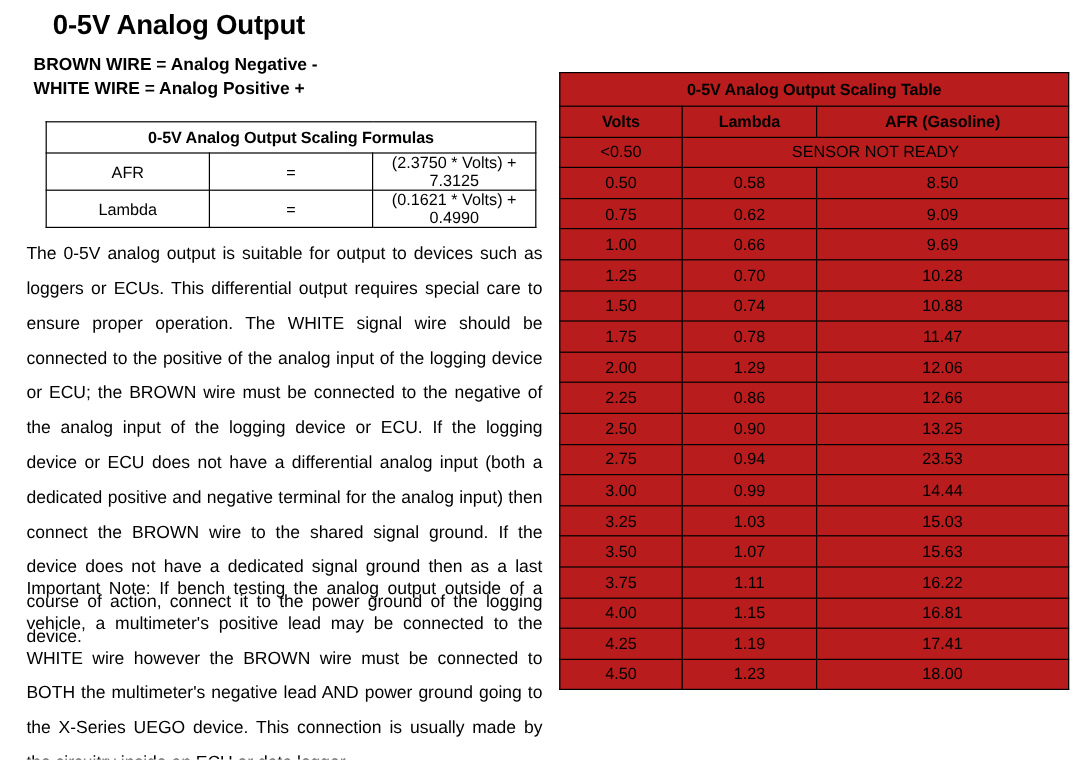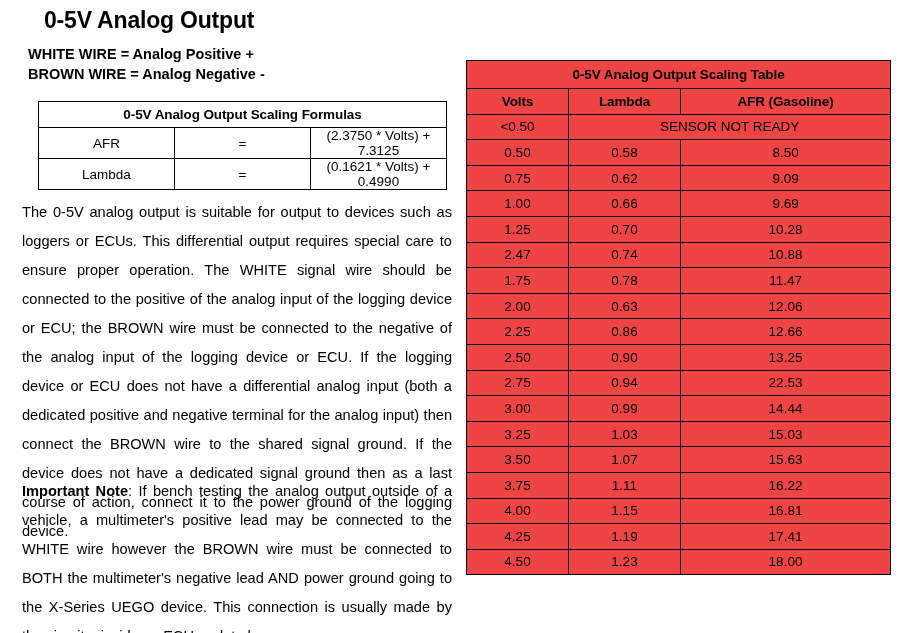--- a/index.html
+++ b/index.html
@@ -71,31 +71,31 @@
     position: absolute;
     left: 22px;
     width: 430px;
     font-size: 14.6px;
     line-height: 29px;
     text-align: justify;
     font-family: "Liberation Sans", sans-serif;
   }
   #para-main { top: 198px; }
   #para-note { top: 477px; }
-  .note-lead { font-weight: bold; }
+  .note-lead { font-weight: normal; }
 
   
   #scaling-table {
     position: absolute;
     left: 466px;
     top: 60px;
     width: 424px;
     border-collapse: collapse;
     table-layout: fixed;
-    background: #ef4444;
+    background: #b91c1c;
   }
   #scaling-table td {
     border: 1.6px solid #000000;
     font-size: 13.5px;
     height: 24.6px;
     padding: 0 3px;
     text-align: center;
     vertical-align: middle;
     font-family: "Liberation Sans", sans-serif;
   }
@@ -112,22 +112,22 @@
   #scaling-table col.col-volts  { width: 102px; }
   #scaling-table col.col-lambda { width: 112px; }
   #scaling-table col.col-afr    { width: 210px; }
 </style>
 </head>
 <body>
 
 <div id="page-title">0-5V Analog Output</div>
 
 <div id="wire-legend">
+  <div>BROWN WIRE = Analog Negative -</div>
   <div>WHITE WIRE = Analog Positive +</div>
-  <div>BROWN WIRE = Analog Negative -</div>
 </div>
 
 <table id="formulas-table">
   <tbody>
     <tr>
       <td class="fm-title" colspan="3">0-5V Analog Output Scaling Formulas</td>
     </tr>
     <tr>
       <td class="fm-name">AFR</td>
       <td class="fm-eq">=</td>
@@ -179,48 +179,48 @@
         <td>1.00</td>
         <td>0.66</td>
         <td>9.69</td>
       </tr>
       <tr>
         <td>1.25</td>
         <td>0.70</td>
         <td>10.28</td>
       </tr>
       <tr>
-        <td>2.47</td>
+        <td>1.50</td>
         <td>0.74</td>
         <td>10.88</td>
       </tr>
       <tr>
         <td>1.75</td>
         <td>0.78</td>
         <td>11.47</td>
       </tr>
       <tr>
         <td>2.00</td>
-        <td>0.63</td>
+        <td>1.29</td>
         <td>12.06</td>
       </tr>
       <tr>
         <td>2.25</td>
         <td>0.86</td>
         <td>12.66</td>
       </tr>
       <tr>
         <td>2.50</td>
         <td>0.90</td>
         <td>13.25</td>
       </tr>
       <tr>
         <td>2.75</td>
         <td>0.94</td>
-        <td>22.53</td>
+        <td>23.53</td>
       </tr>
       <tr>
         <td>3.00</td>
         <td>0.99</td>
         <td>14.44</td>
       </tr>
       <tr>
         <td>3.25</td>
         <td>1.03</td>
         <td>15.03</td>

